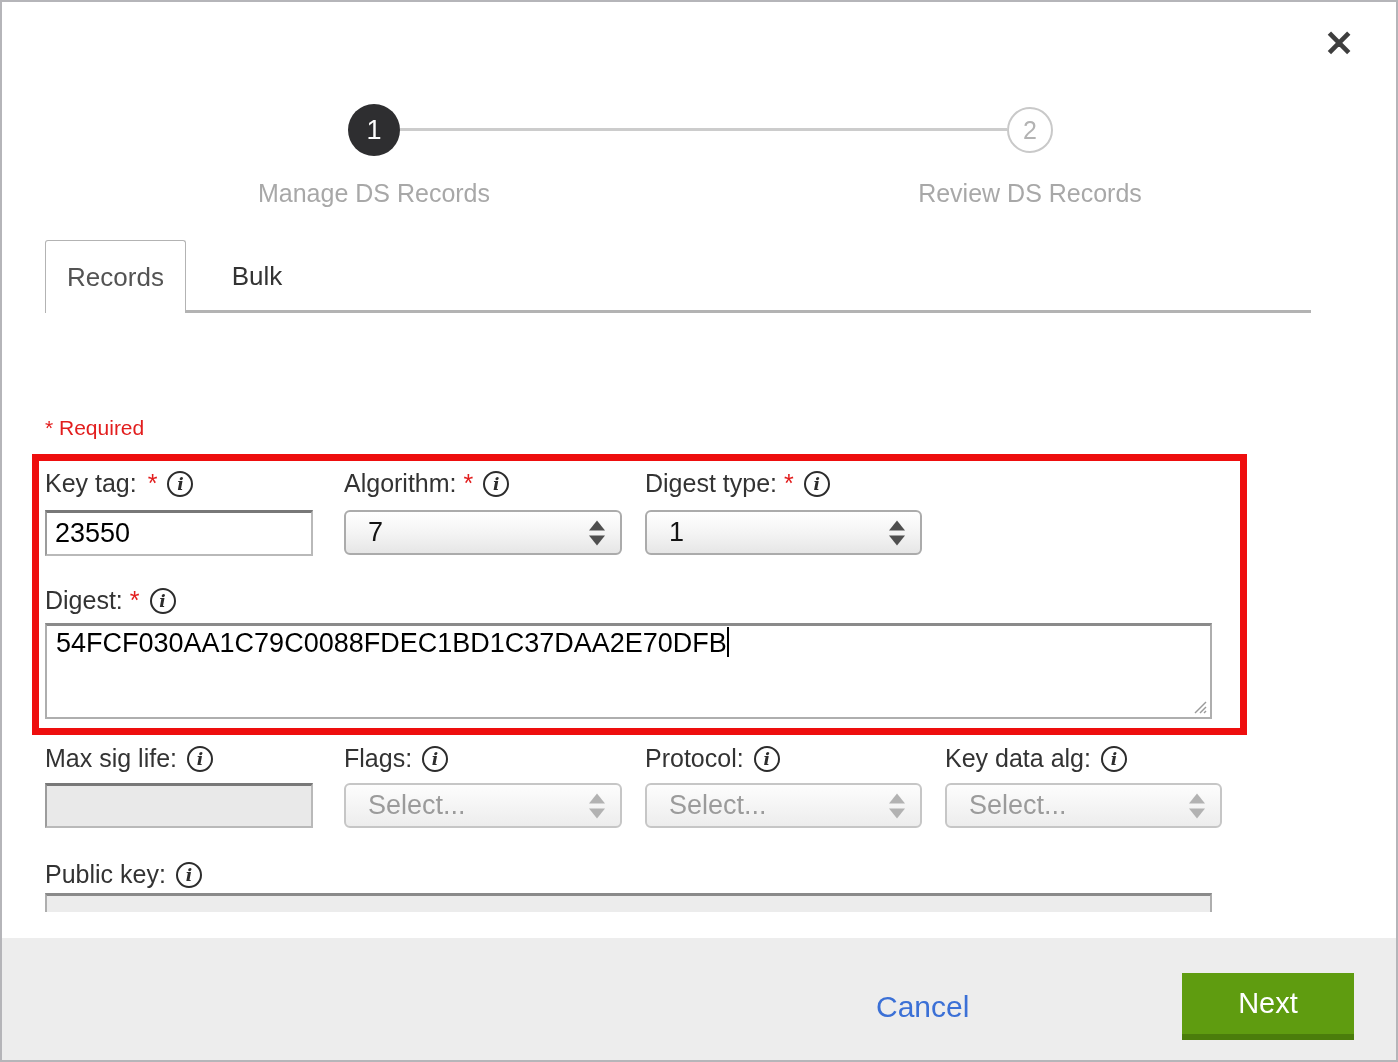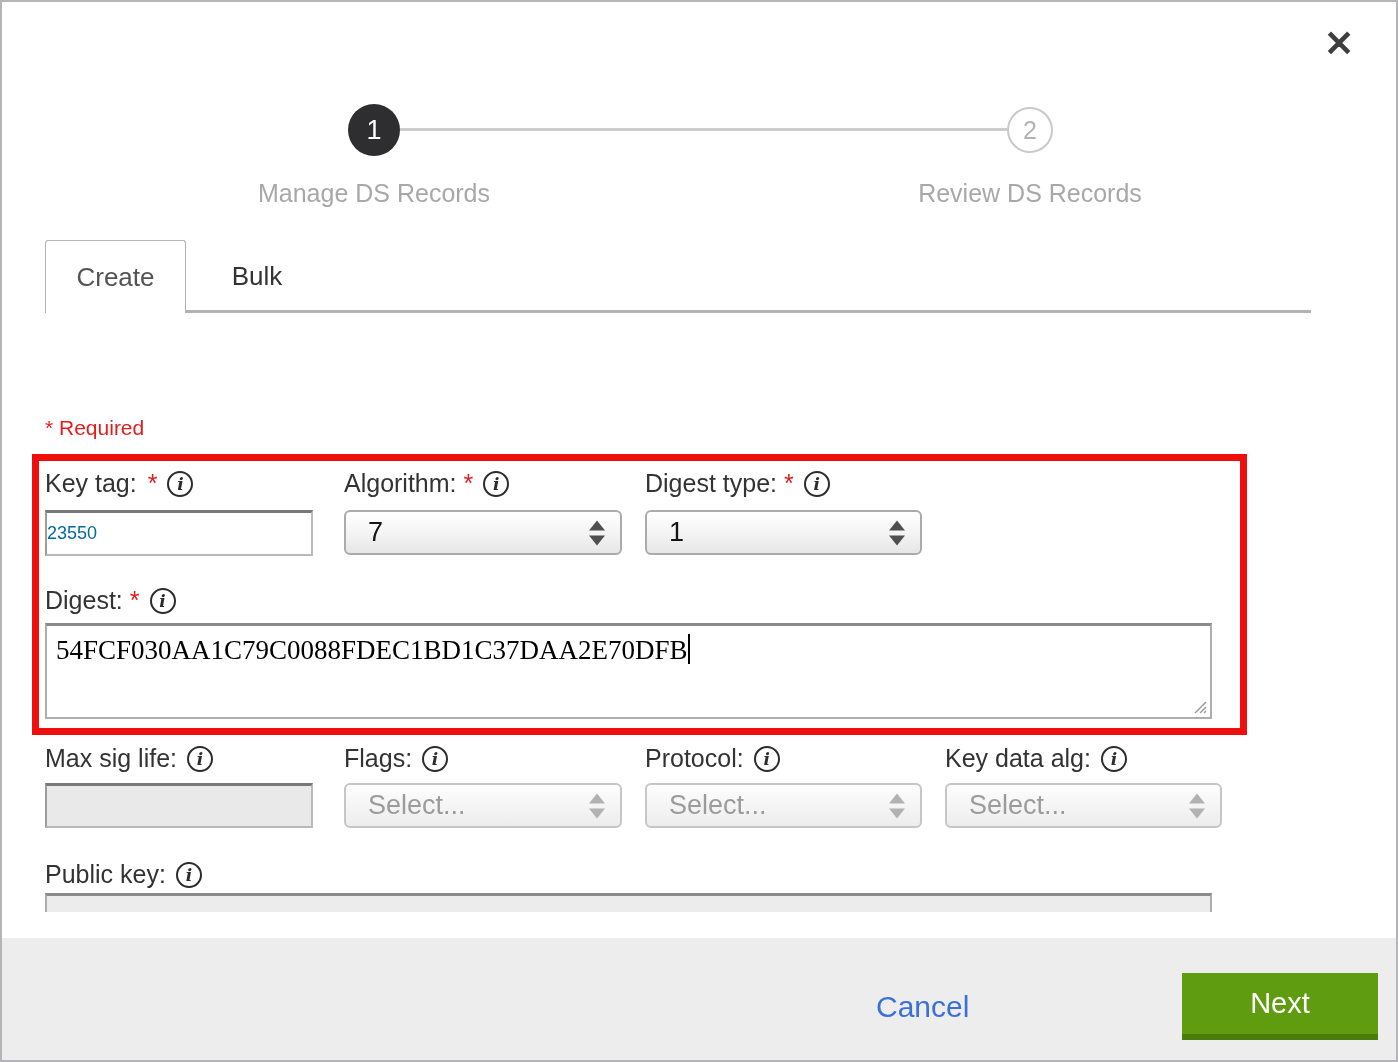--- a/index.html
+++ b/index.html
@@ -31,57 +31,57 @@
   
   .form-title{left:43px;top:348px;font-size:32px;font-weight:bold;color:#111;}
   .required-note{left:43px;top:414px;font-size:21px;color:#e21d1d;}
   
   .red-box{left:30px;top:452px;width:1215px;height:281px;border:7px solid #ee0e0e;box-sizing:border-box;z-index:6;pointer-events:none;}
   
   .field-label{display:flex;align-items:center;font-size:25px;color:#333;white-space:nowrap;}
   .req{color:#e21d1d;margin-left:11px;font-size:25px;}
   .info-icon{width:26px;height:26px;border:2.5px solid #2c2c2c;border-radius:50%;margin-left:10px;display:inline-flex;align-items:center;justify-content:center;font:italic bold 17px "DejaVu Serif",serif;color:#2c2c2c;box-sizing:border-box;flex:0 0 auto;}
   
-  .text-input{box-sizing:border-box;height:46px;background:#fff;border:2px solid #b9b9b9;border-top:3px solid #787878;border-left:2px solid #9c9c9c;font-size:18px;color:#0369a1;padding:0 0;font-family:"Liberation Sans",sans-serif;outline:none;}
+  .text-input{box-sizing:border-box;height:46px;background:#fff;border:2px solid #b9b9b9;border-top:3px solid #787878;border-left:2px solid #9c9c9c;font-size:27px;color:#000000;padding:0 8px;font-family:"Liberation Sans",sans-serif;outline:none;}
   .input-disabled{background:#e9e9e9;}
   
   .select{box-sizing:border-box;height:45px;border-radius:6px;border:2px solid #ababab;background:linear-gradient(#ffffff 0%,#f3f3f3 55%,#e6e6e6 100%);display:flex;align-items:center;padding-left:22px;font-size:27px;color:#141414;cursor:pointer;}
   .select .arrows{position:absolute;right:15px;top:50%;transform:translateY(-50%);display:flex;flex-direction:column;gap:5px;}
   .arrow-up{width:0;height:0;border-left:8px solid transparent;border-right:8px solid transparent;border-bottom:10px solid #4f4f4f;}
   .arrow-down{width:0;height:0;border-left:8px solid transparent;border-right:8px solid transparent;border-top:10px solid #4f4f4f;}
   .select-muted{color:#9b9b9b;border-color:#c6c6c6;background:linear-gradient(#fdfdfd, #ededed);}
   .select-muted .arrow-up{border-bottom-color:#b2b2b2;}
   .select-muted .arrow-down{border-top-color:#b2b2b2;}
   
-  .textarea{box-sizing:border-box;background:#fff;border:2px solid #aeaeae;border-top:3px solid #8a8a8a;font-size:27px;color:#000;padding:8px 9px;font-family:Liberation Serif, serif;overflow:hidden;}
+  .textarea{box-sizing:border-box;background:#fff;border:2px solid #aeaeae;border-top:3px solid #8a8a8a;font-size:27px;color:#000;padding:1px 9px;font-family:Liberation Sans, sans-serif;overflow:hidden;}
   .caret{display:inline-block;width:2px;height:30px;background:#000;vertical-align:-5px;}
   .resize-handle{position:absolute;right:3px;bottom:3px;}
   .public-key-area{background:#ececec;border-bottom:none;}
   
   .footer{left:0;bottom:0;width:100%;height:122px;background:#ededed;}
   .cancel-link{left:874px;top:988px;font-size:30px;color:#3b70d6;cursor:pointer;}
   .btn{display:flex;align-items:center;justify-content:center;font-size:29px;box-sizing:border-box;cursor:pointer;}
   .btn-back{left:983px;top:974px;width:175px;height:63px;background:#cedcb5;color:#fbfbfb;}
-  .btn-next{left:1180px;top:971px;width:196px;height:67px;background:#5f9c10;border-bottom:6px solid #4b7d0b;color:#fff;}
+  .btn-next{left:1180px;top:971px;width:172px;height:67px;background:#5f9c10;border-bottom:6px solid #4b7d0b;color:#fff;}
 </style>
 </head>
 <body>
 
 <div class="modal">
 
   <div class="abs close-x">✕</div>
 
   <div class="abs step-line"></div>
   <div class="abs step-circle step-1">1</div>
   <div class="abs step-circle step-2">2</div>
   <div class="abs step-label step-label-1">Manage DS Records</div>
   <div class="abs step-label step-label-2">Review DS Records</div>
 
   <div class="abs tab-underline"></div>
-  <div class="abs tab tab-single">Create</div>
+  <div class="abs tab tab-single">Records</div>
   <div class="abs tab tab-bulk">Bulk</div>
 
   <div class="abs required-note">* Required</div>
 
   <div class="abs red-box"></div>
 
   <div class="abs field-label" style="left:43px;top:467px;">
     <span>Key tag:</span>
     <span class="req">*</span>
     <span class="info-icon">i</span>

